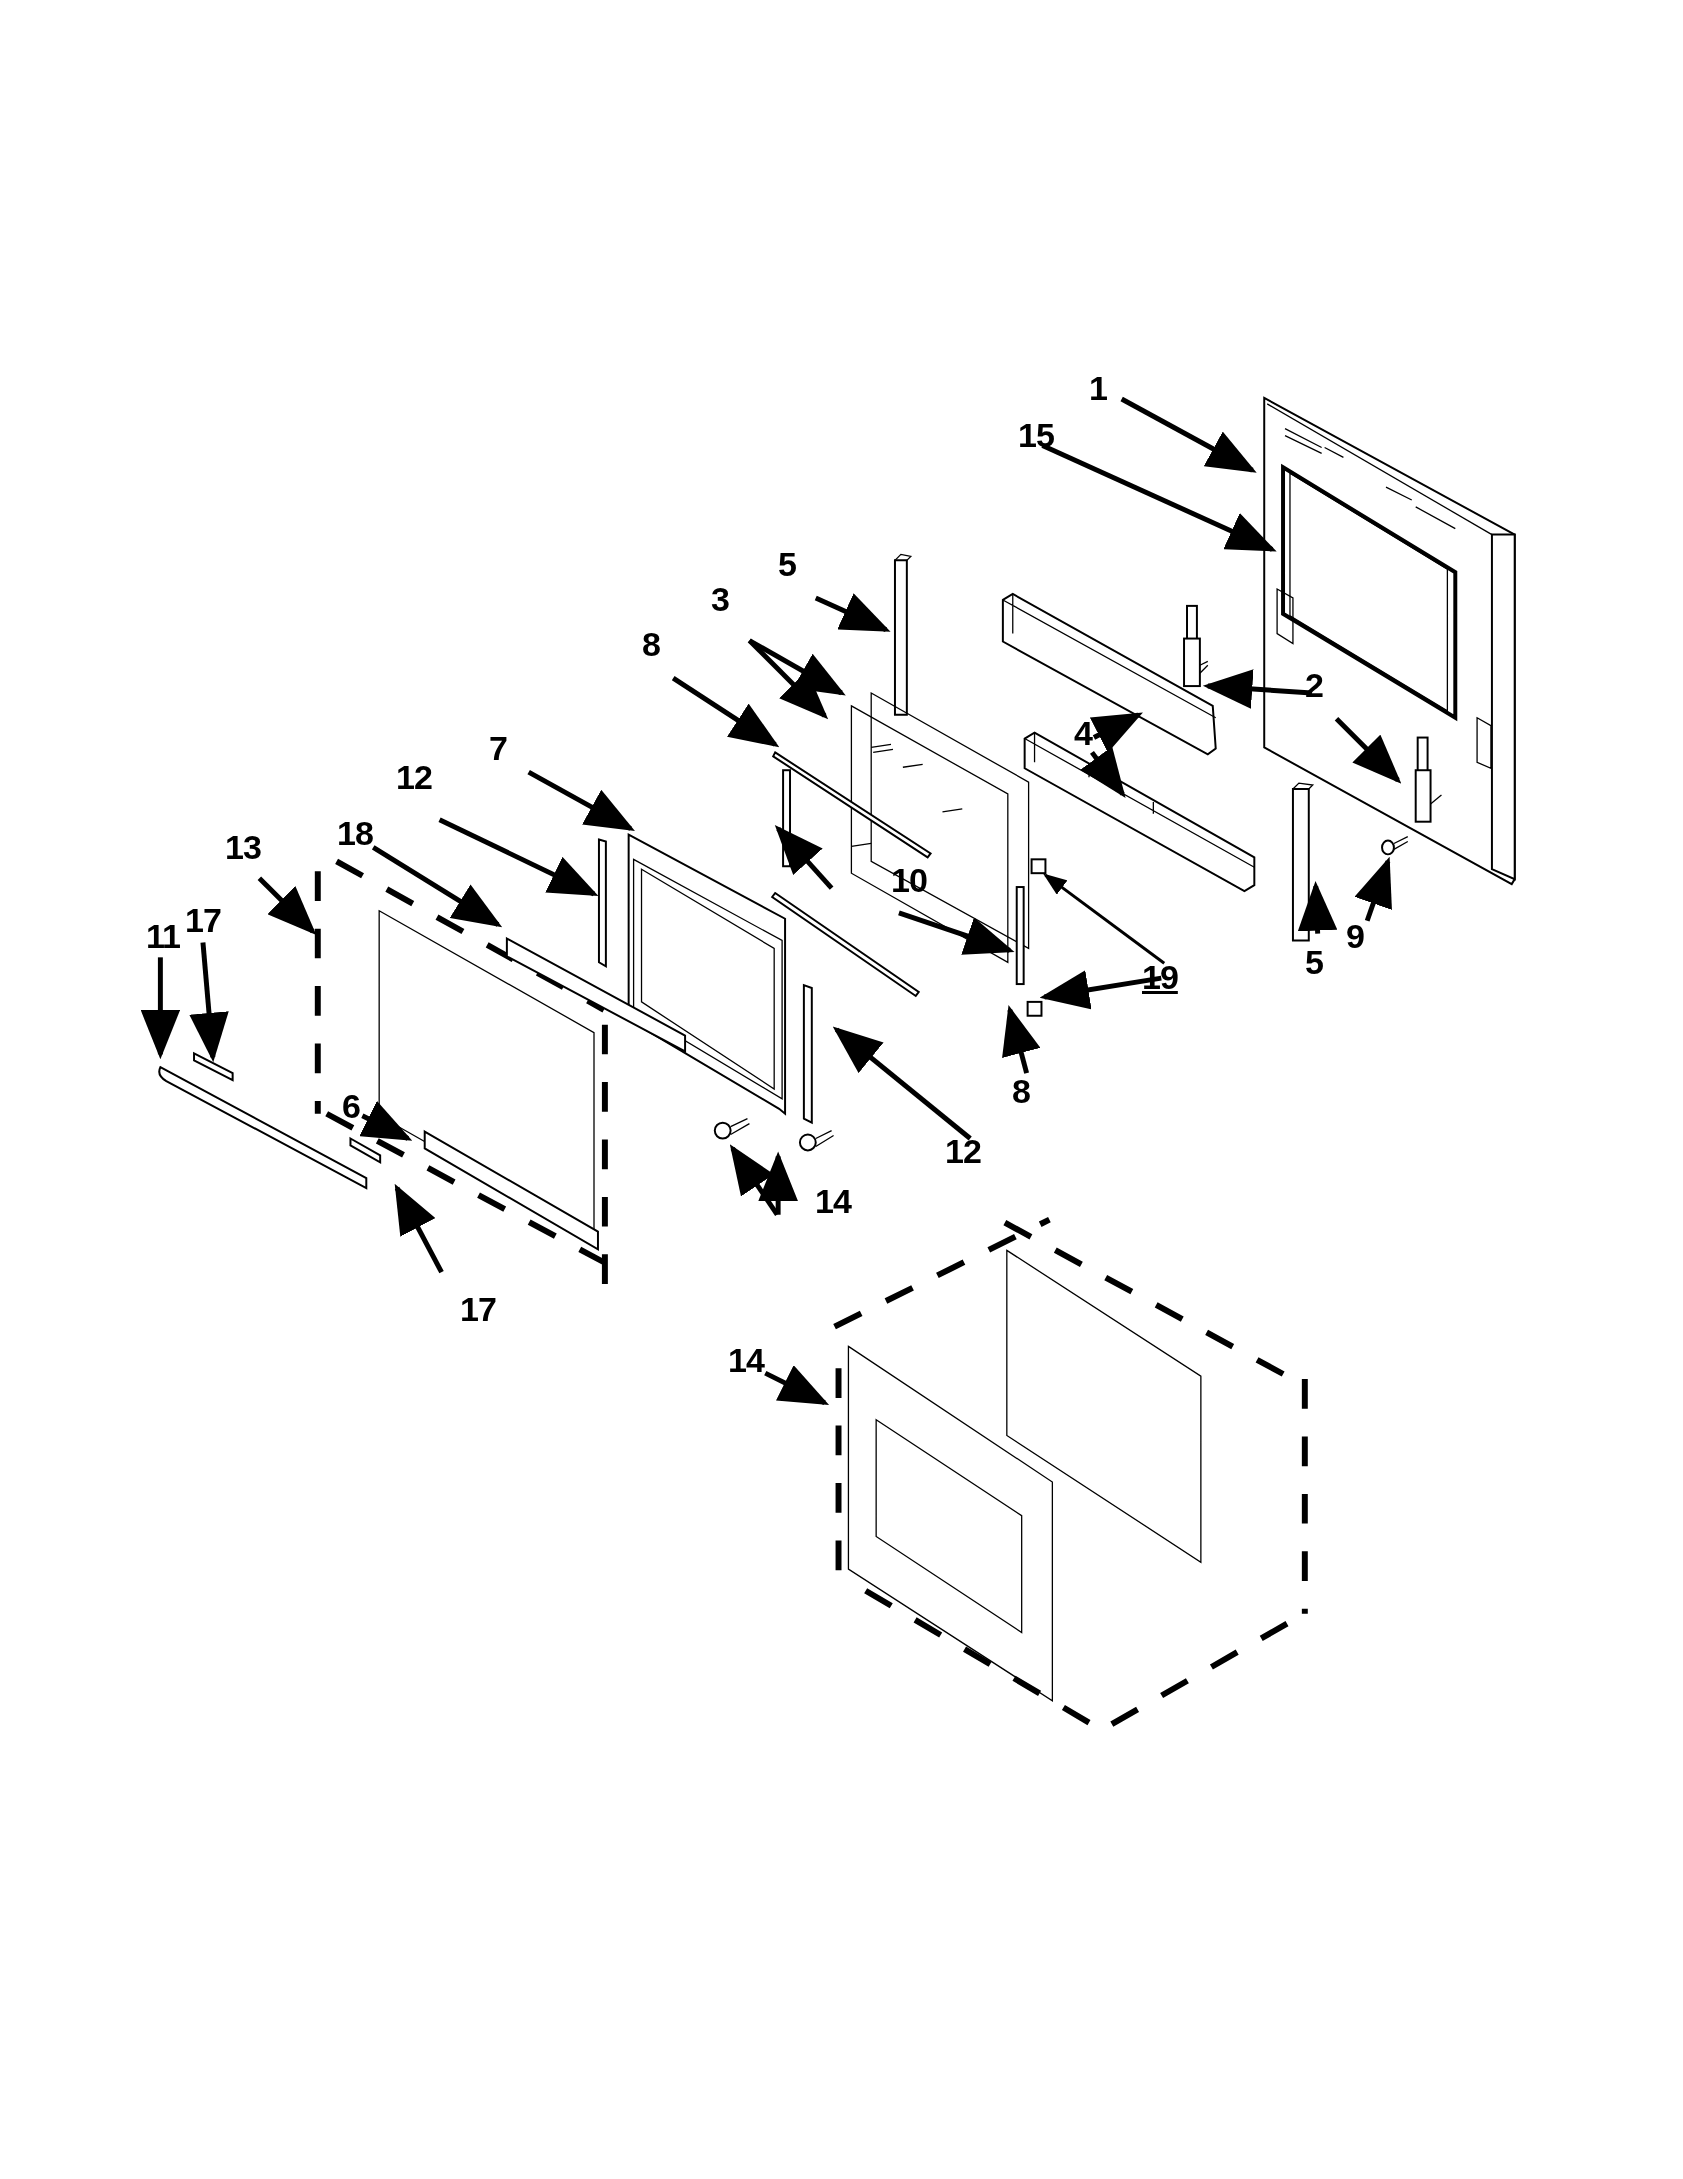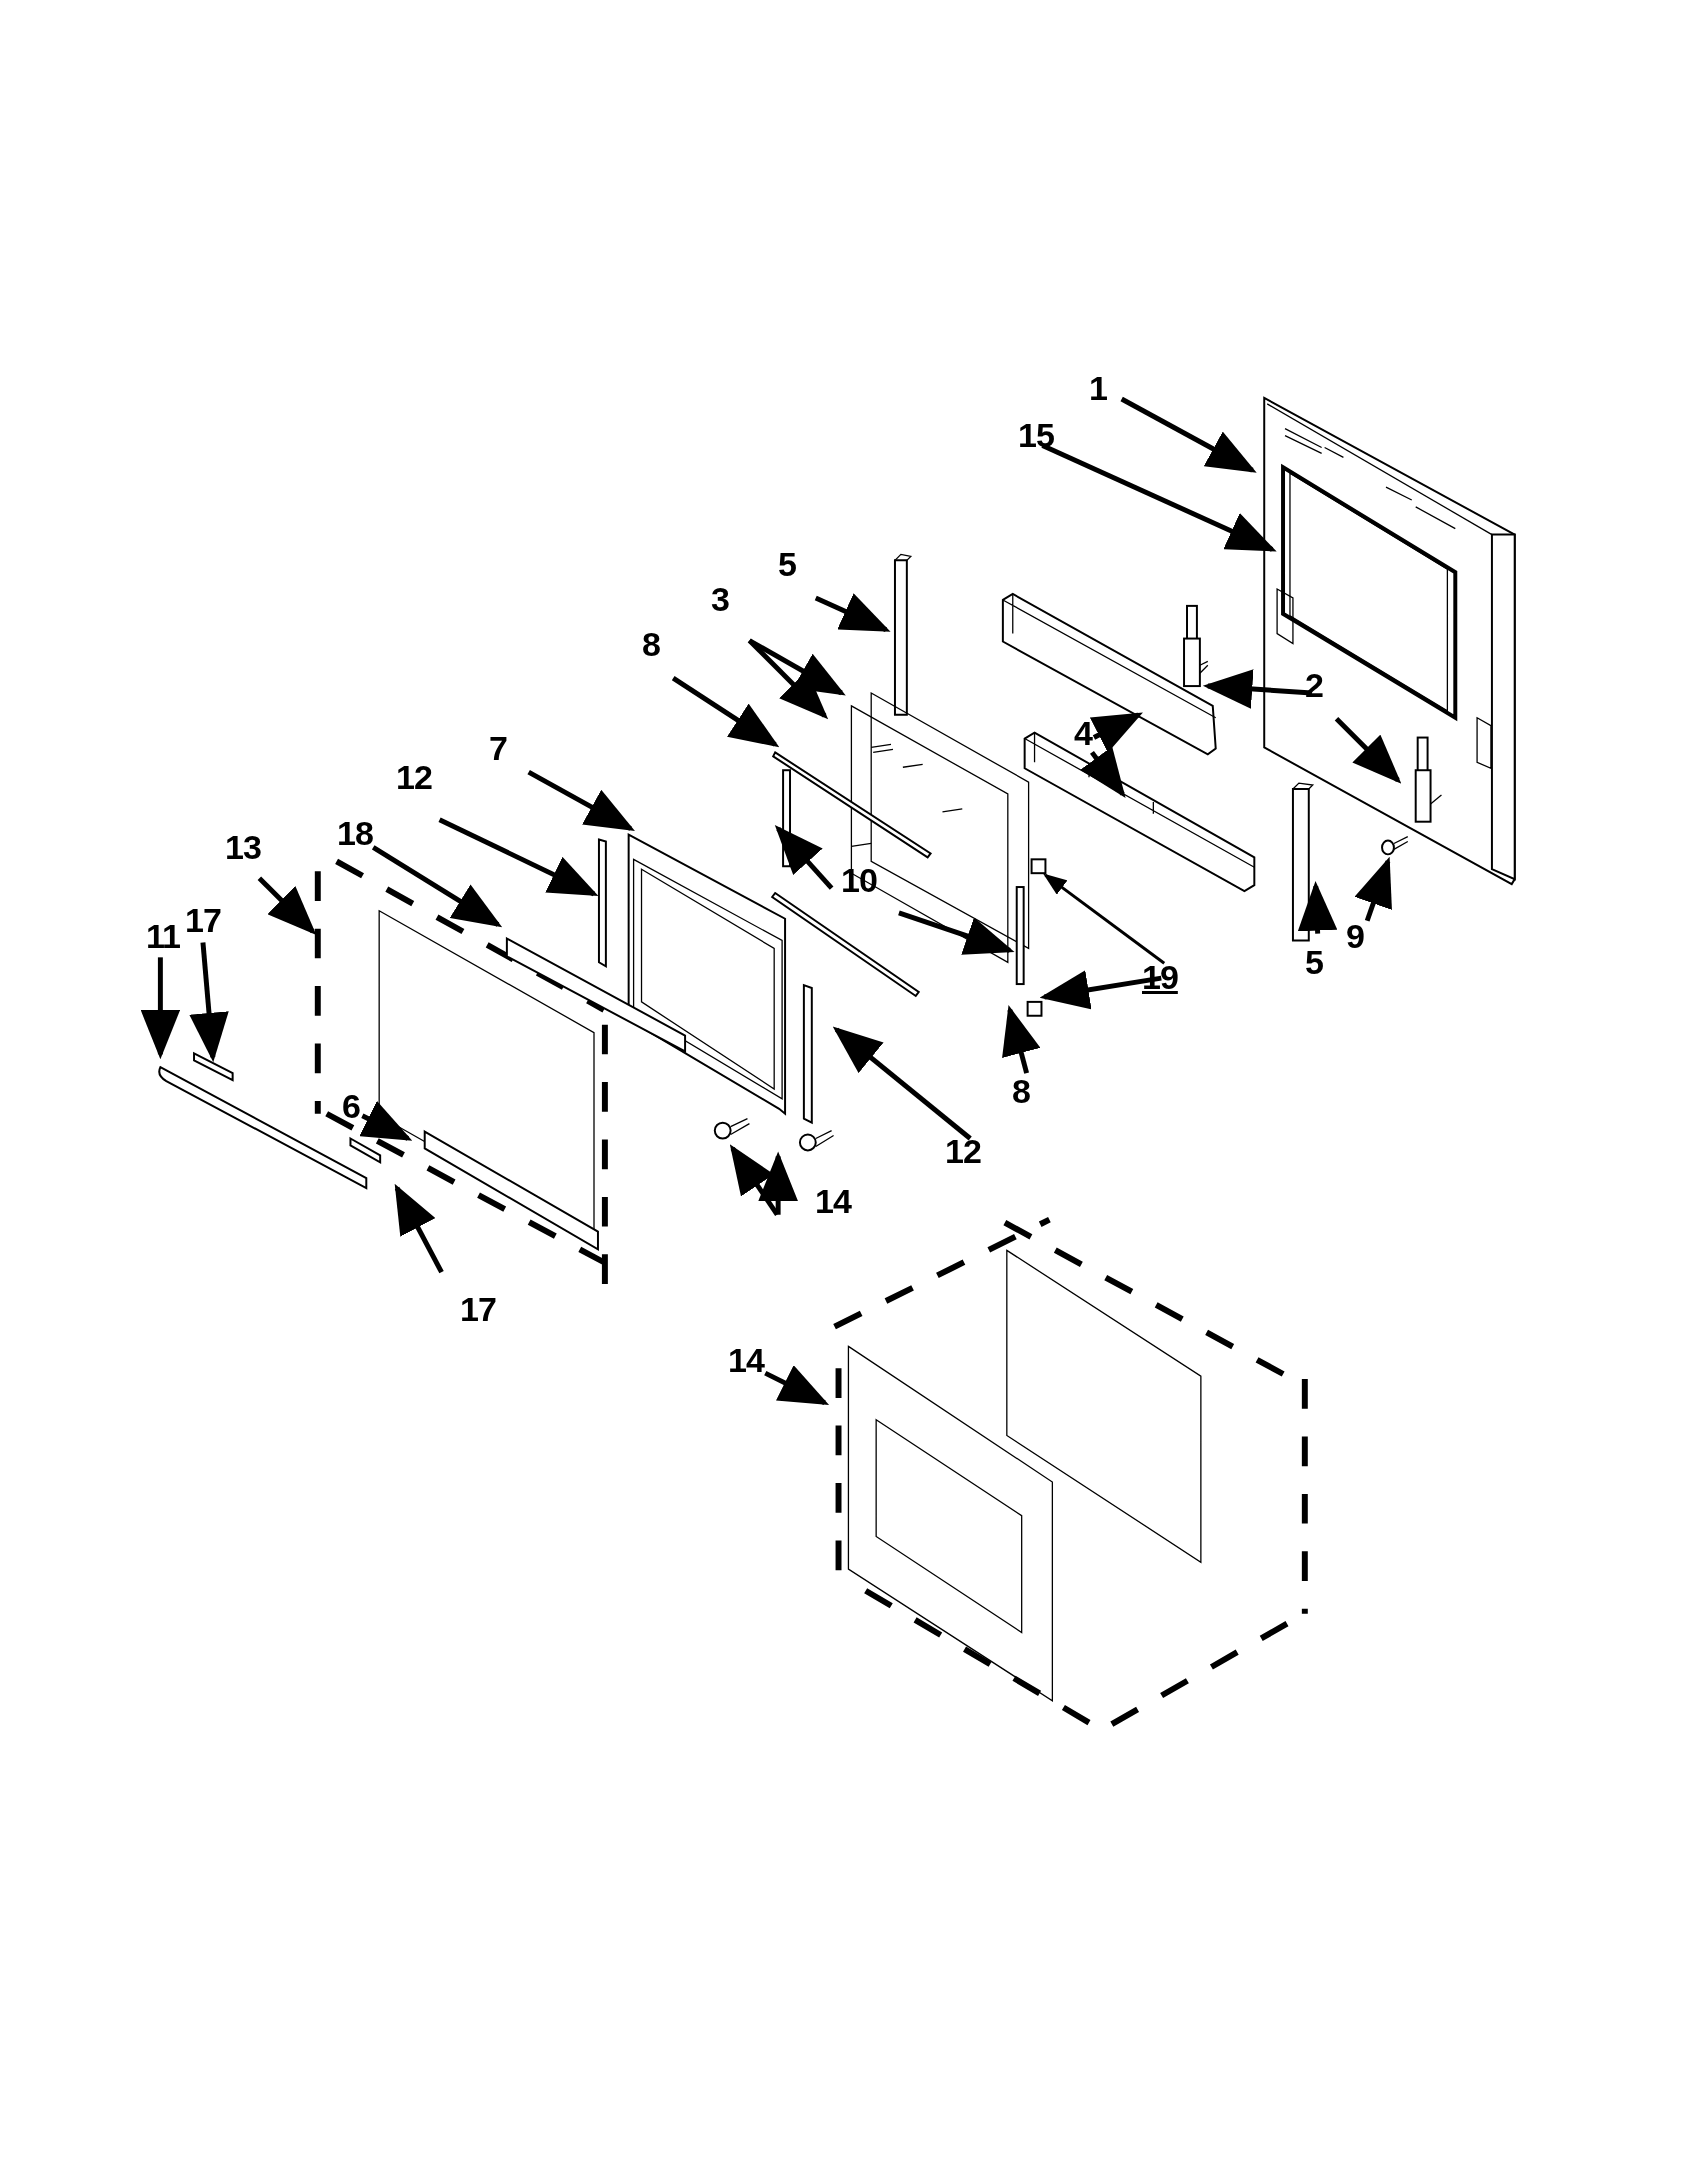--- a/index.html
+++ b/index.html
@@ -163,21 +163,21 @@
 <div class="lbl" style="left:711px;top:582px;">3</div>
 <div class="lbl" style="left:642px;top:627px;">8</div>
 <div class="lbl" style="left:1305px;top:668px;">2</div>
 <div class="lbl" style="left:1074px;top:716px;">4</div>
 <div class="lbl" style="left:489px;top:731px;">7</div>
 <div class="lbl" style="left:396px;top:760px;">12</div>
 <div class="lbl" style="left:337px;top:792px;margin-top:24px;">18</div>
 <div class="lbl" style="left:225px;top:830px;">13</div>
 <div class="lbl" style="left:146px;top:919px;">11</div>
 <div class="lbl" style="left:185px;top:903px;">17</div>
-<div class="lbl" style="left:841px;top:863px;">10</div>
+<div class="lbl" style="left:891px;top:863px;">10</div>
 <div class="lbl" style="left:1142px;top:960px;text-decoration:underline;">19</div>
 <div class="lbl" style="left:1305px;top:945px;">5</div>
 <div class="lbl" style="left:1346px;top:919px;">9</div>
 <div class="lbl" style="left:1012px;top:1074px;">8</div>
 <div class="lbl" style="left:342px;top:1089px;">6</div>
 <div class="lbl" style="left:945px;top:1134px;">12</div>
 <div class="lbl" style="left:815px;top:1184px;">14</div>
 <div class="lbl" style="left:460px;top:1292px;">17</div>
 <div class="lbl" style="left:728px;top:1343px;">14</div>
 

